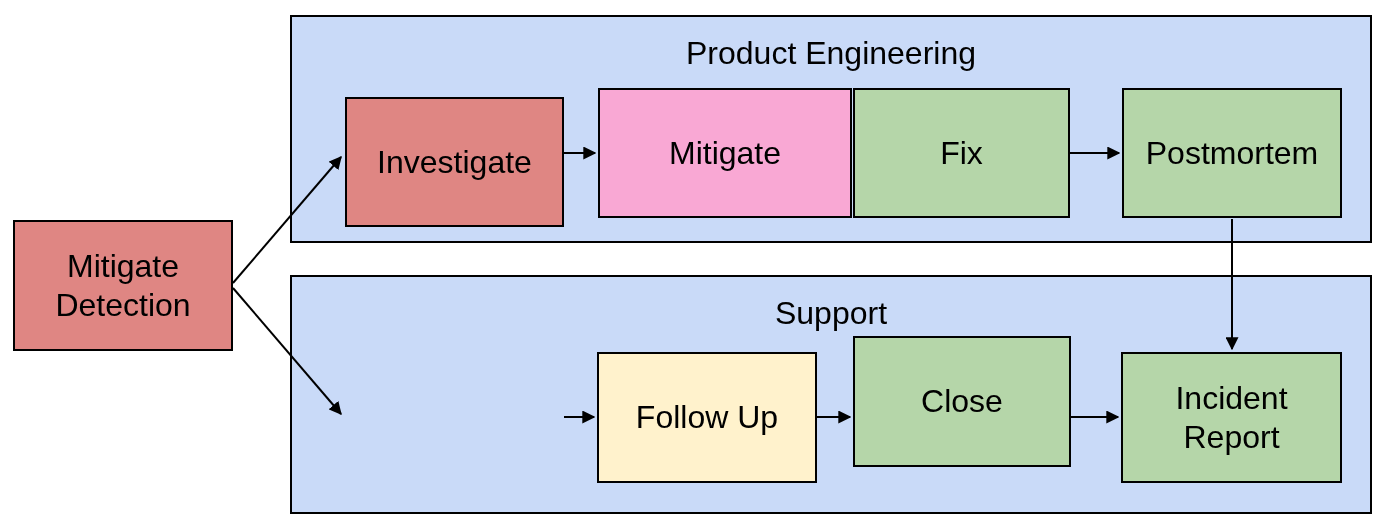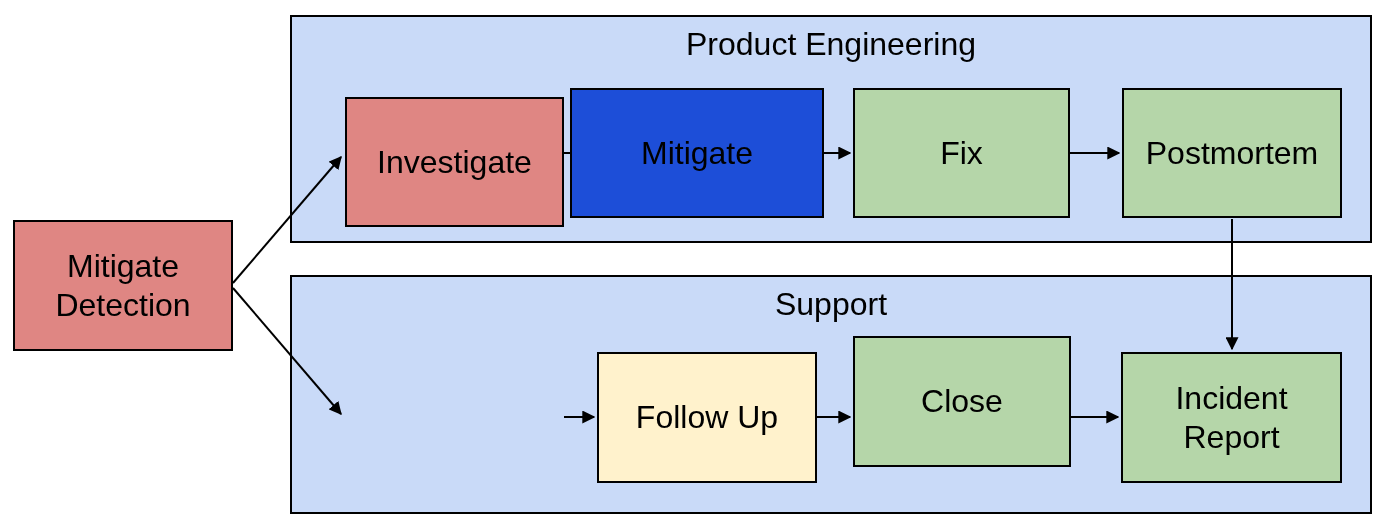--- a/index.html
+++ b/index.html
@@ -19,21 +19,21 @@
   .lane {
     position: absolute;
     border: 2px solid #000000;
     box-sizing: border-box;
   }
   .lane-title {
     width: 100%;
     text-align: center;
     font-size: 32px;
     line-height: 38px;
-    padding-top: 8px;
+    padding-top: 17px;
   }
   .node {
     position: absolute;
     border: 2px solid #000000;
     box-sizing: border-box;
     display: flex;
     align-items: center;
     justify-content: center;
     text-align: center;
     font-size: 32px;
@@ -84,21 +84,21 @@
   </svg>
 
   <div class="node" style="left: 13px; top: 220px; width: 220px; height: 131px; background-color: rgb(223, 134, 131);">
     <span>Mitigate Detection</span>
   </div>
 
   <div class="node" style="left: 345px; top: 88px; width: 219px; height: 130px; background-color: rgb(223, 134, 131); margin-top: 9px;">
     <span>Investigate</span>
   </div>
 
-  <div class="node" style="left: 570px; top: 88px; width: 254px; height: 130px; background-color: #1d4ed8;">
+  <div class="node" style="left: 598px; top: 88px; width: 254px; height: 130px; background-color: #f9a8d4;">
     <span>Mitigate</span>
   </div>
 
   <div class="node" style="left: 853px; top: 88px; width: 217px; height: 130px; background-color: rgb(181, 214, 169);">
     <span>Fix</span>
   </div>
 
   <div class="node" style="left: 1122px; top: 88px; width: 220px; height: 130px; background-color: rgb(181, 214, 169);">
     <span>Postmortem</span>
   </div>

